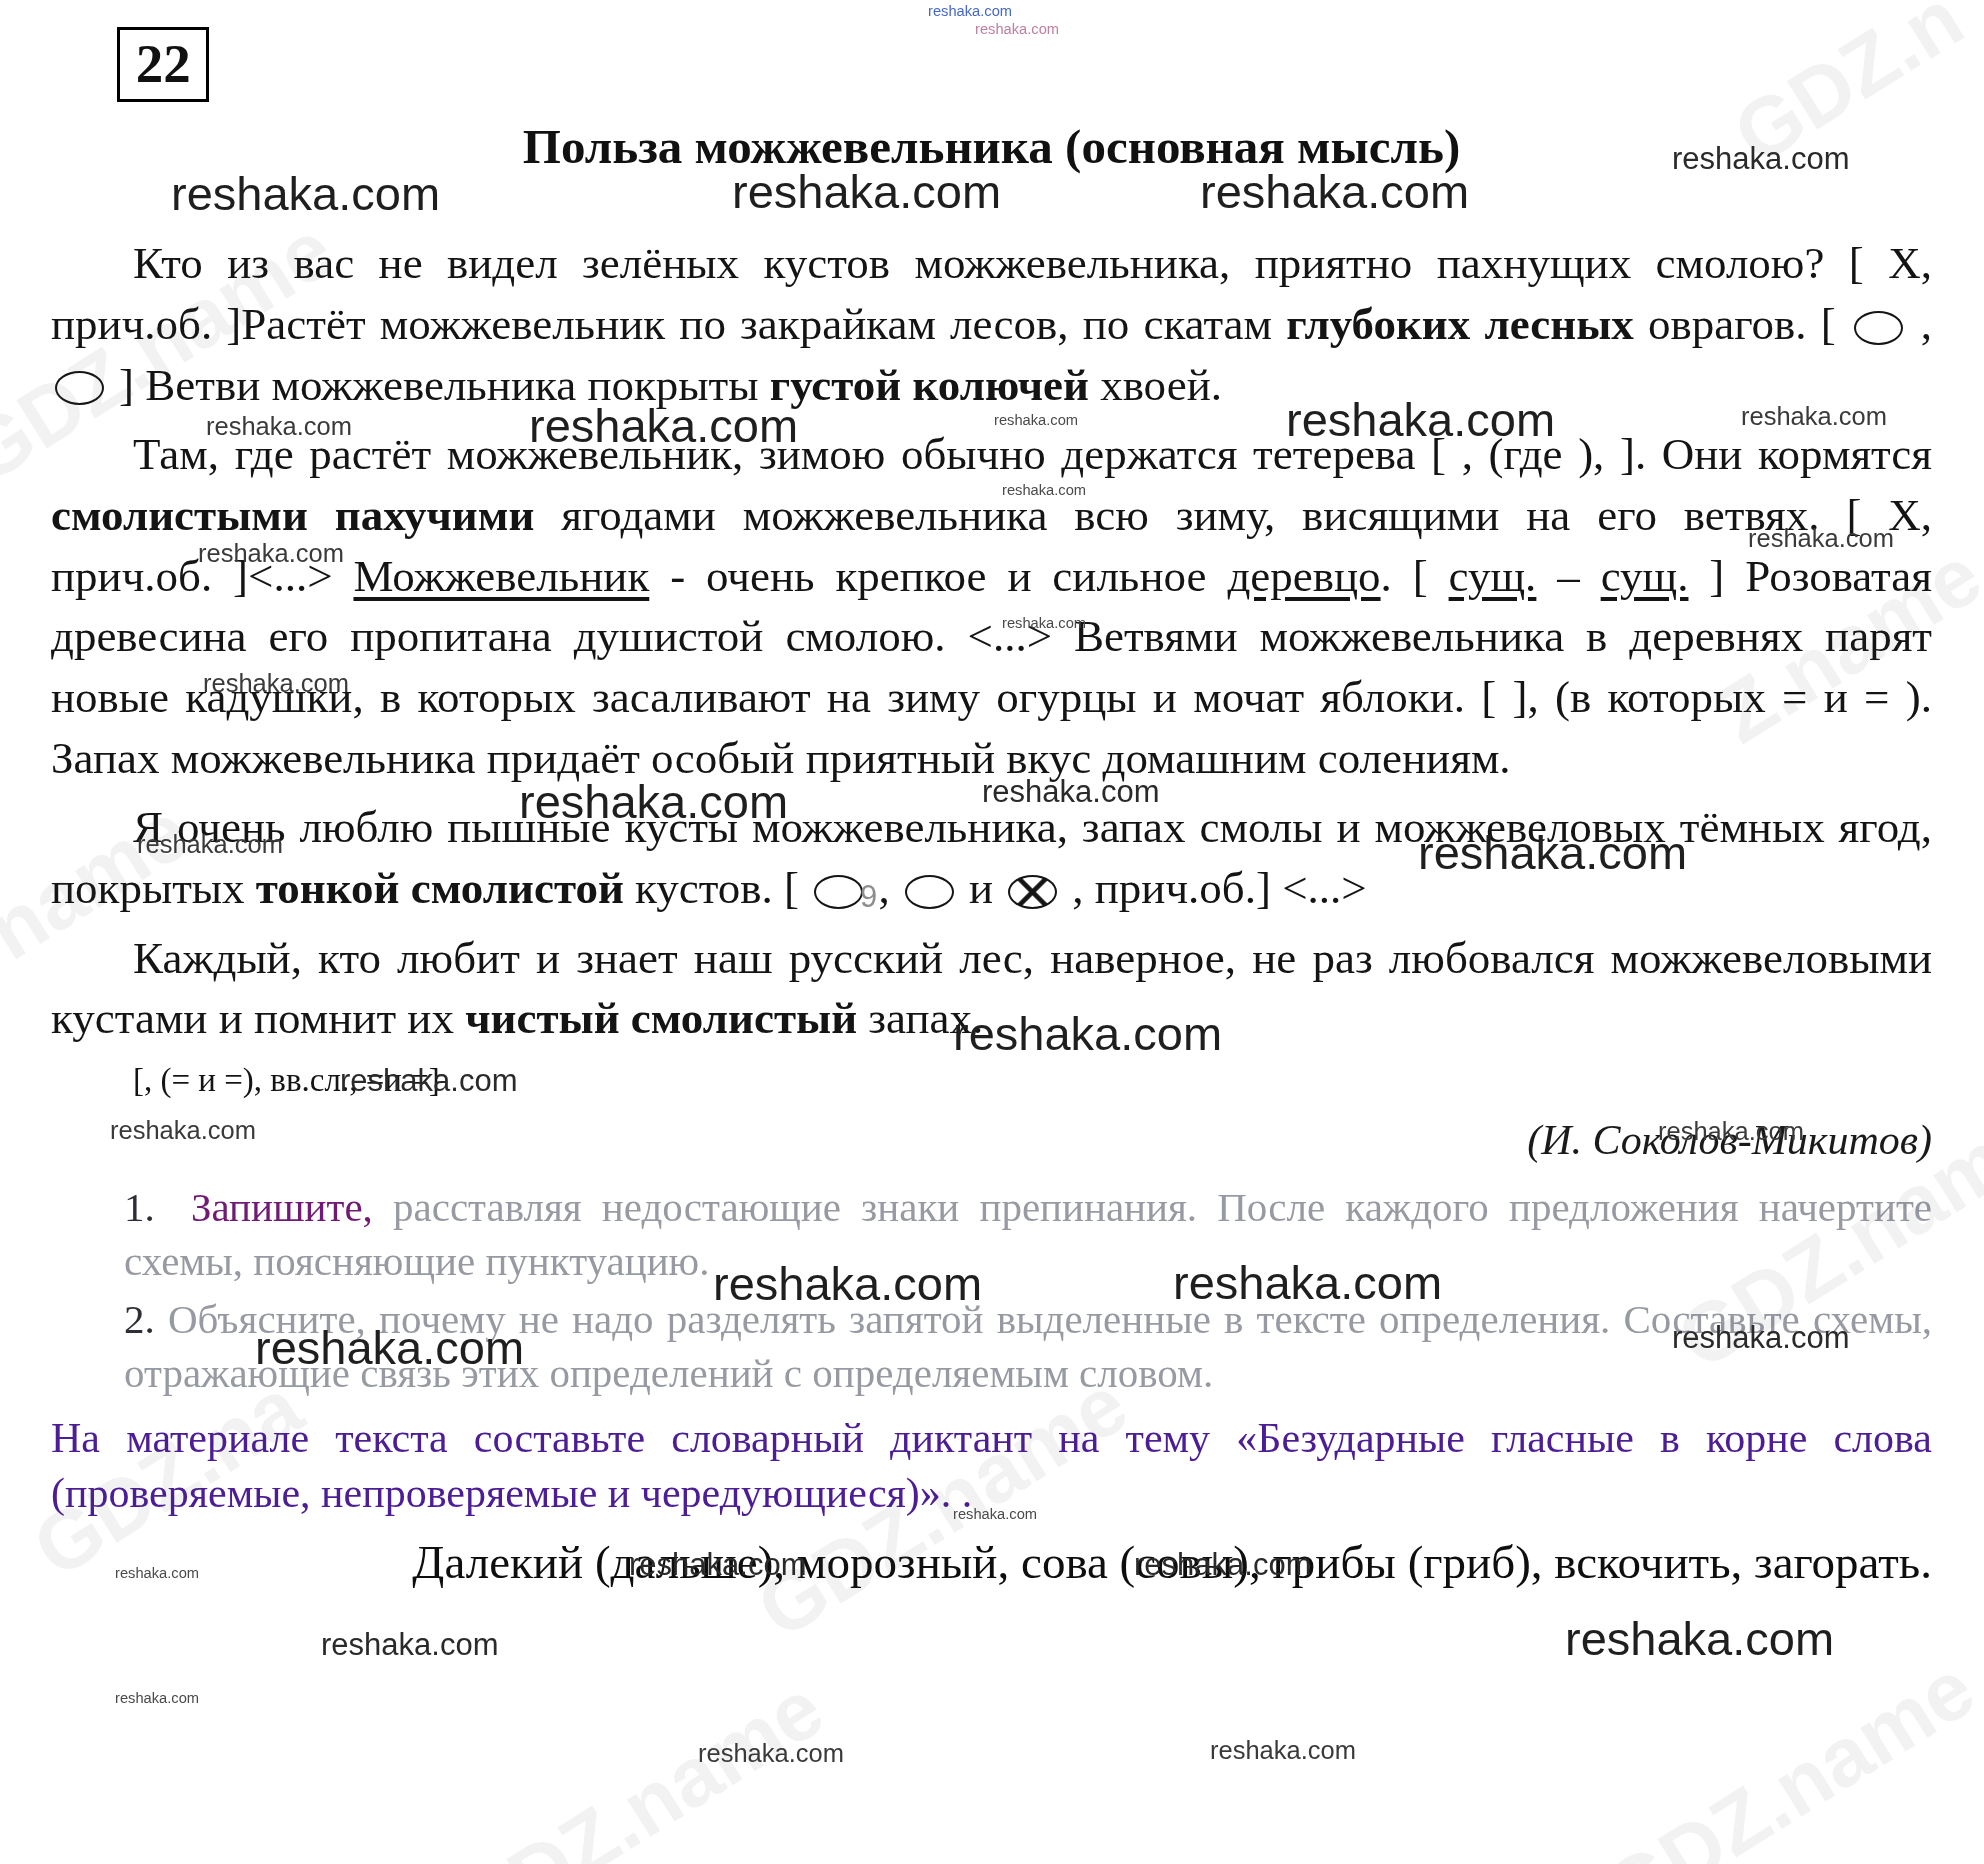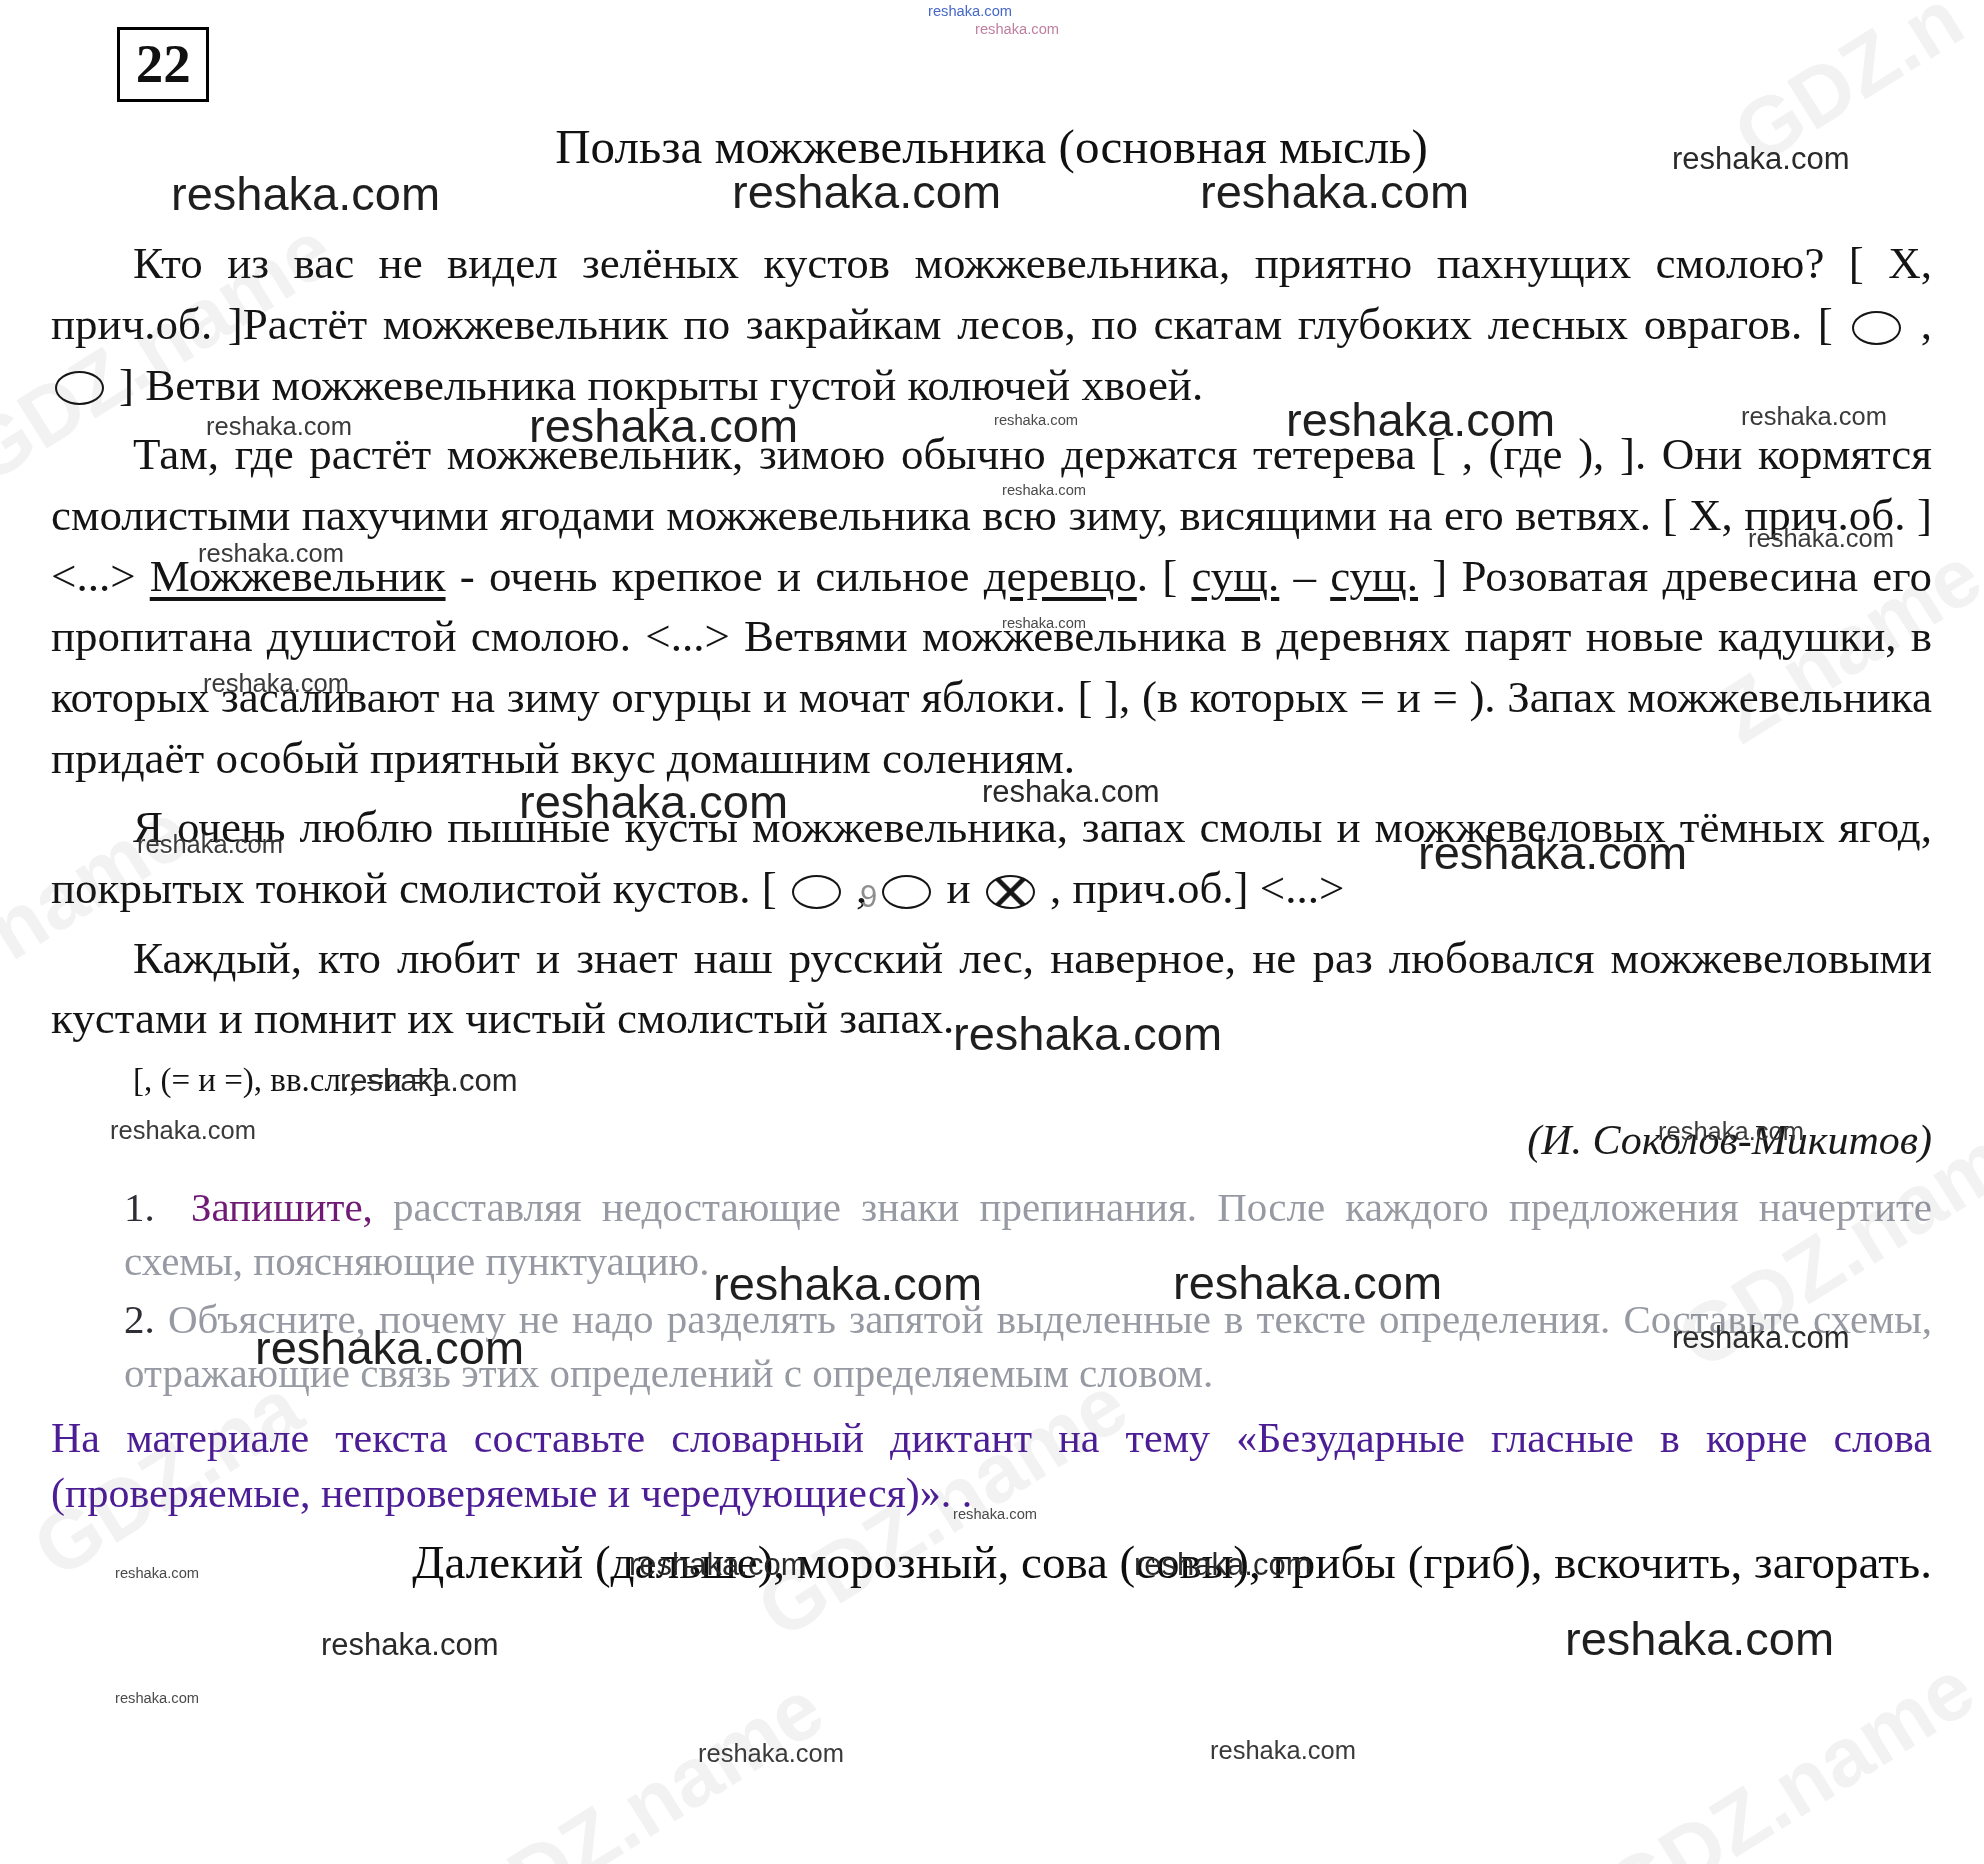--- a/index.html
+++ b/index.html
@@ -23,28 +23,28 @@
 
   
   .num-box {
     position: absolute; left: 117px; top: 27px; z-index: 2;
     border: 3.9px solid #000; padding: 0 15.7px;
     font-size: 55px; font-weight: bold; line-height: 1.25;
   }
 
   
   .content { position: absolute; left: 51px; right: 53px; top: 29px; z-index: 1; }
-  .title { text-align: center; font-size: 49px; font-weight: normal; margin-top: 89px; }
+  .title { text-align: center; font-size: 49px; font-weight: bold; margin-top: 89px; }
 
   .para {
     font-size: 45px; line-height: 1.35; text-align: justify;
     text-indent: 82px; margin-top: 8.8px; color: #141414;
   }
   .para.first { margin-top: 58px; }
-  .b { font-weight: normal; }
+  .b { font-weight: bold; }
   .u { text-decoration: underline; text-underline-offset: 5.9px; }
 
   .oval {
     display: inline-block; width: 49px; height: 34px;
     border: 2.9px solid #151515; border-radius: 50%;
     vertical-align: -5.9px; margin: 0 3.9px; text-indent: 0;
   }
   .oval-x {
     background:
       linear-gradient(45deg,  transparent 44%, #151515 47%, #151515 53%, transparent 56%),

